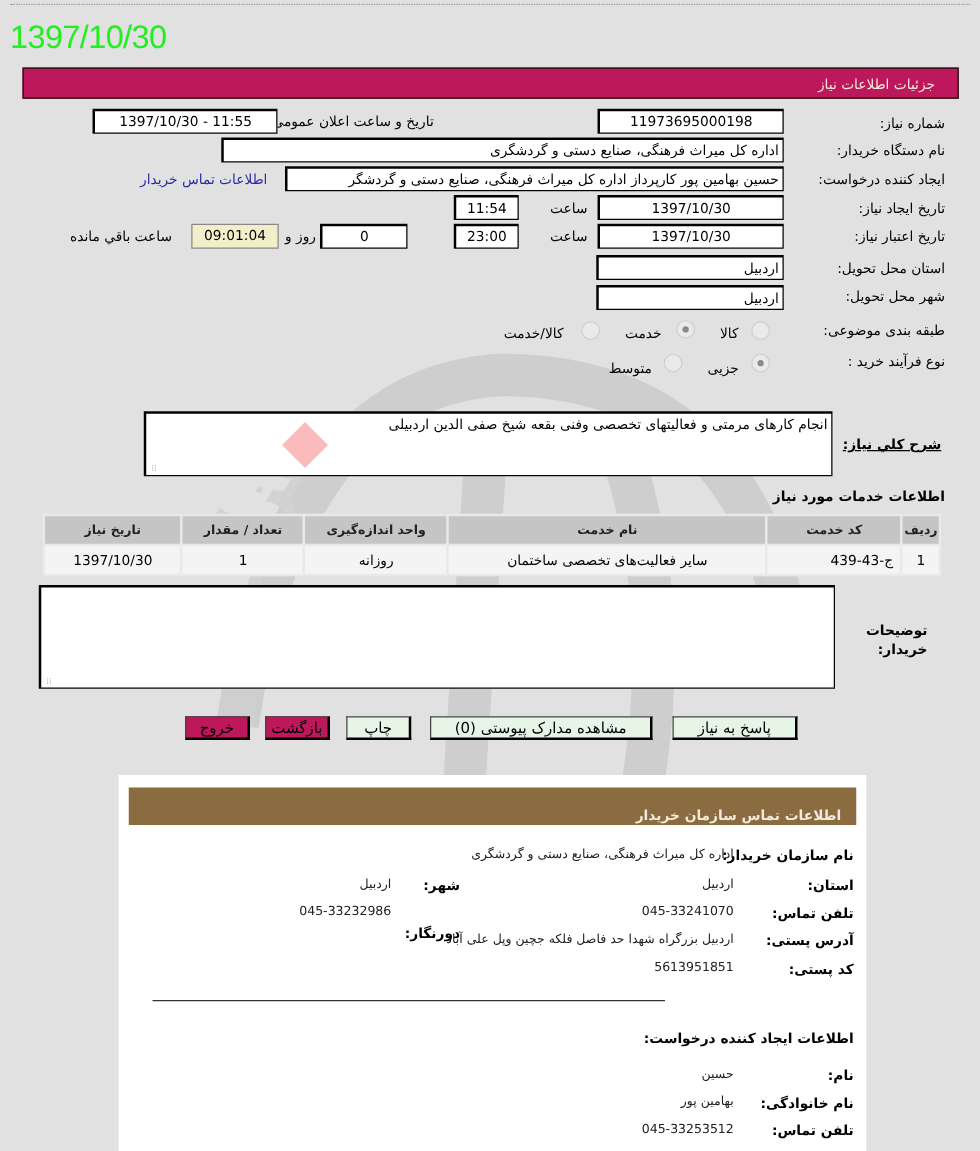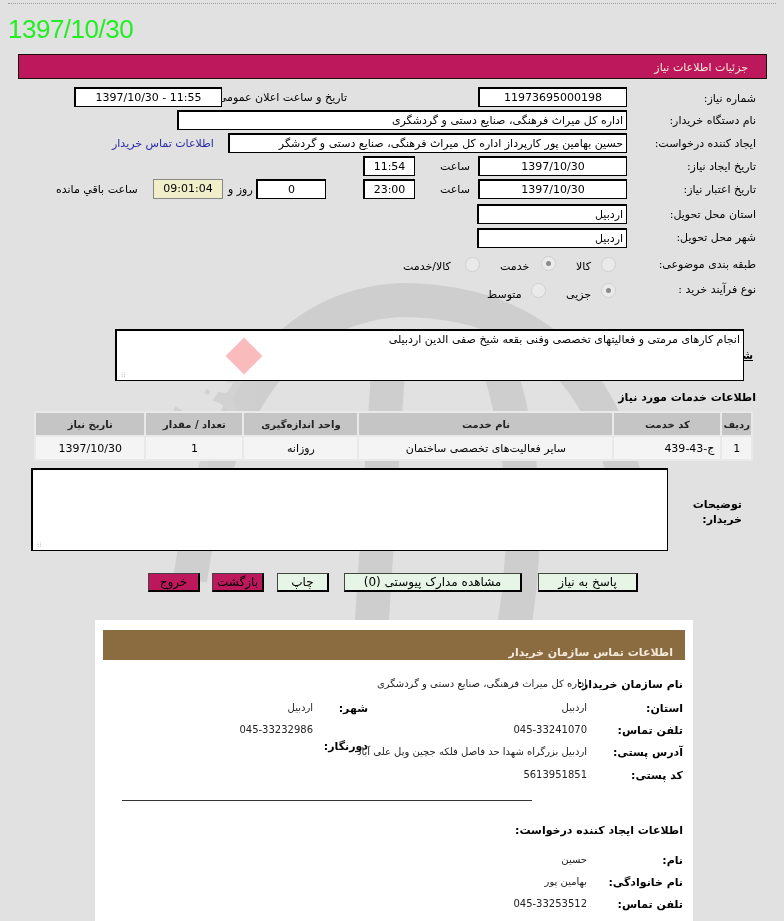--- a/index.html
+++ b/index.html
@@ -123,21 +123,21 @@
 <span class="radio" style="left:465px; top:257px;"></span>
 <span class="rlbl" style="left:403px; top:260px;">کالا/خدمت</span>
 
 <span class="lbl" style="right:28px; top:283px; z-index:2;">نوع فرآیند خرید :</span>
 <span class="radio sel" style="left:601px; top:283px;"></span>
 <span class="rlbl" style="left:566px; top:288px;">جزیی</span>
 <span class="radio" style="left:531px; top:283px;"></span>
 <span class="rlbl" style="left:487px; top:288px;">متوسط</span>
 
 <span class="bold-lbl" style="right:31px; top:349px; z-index:2;text-decoration:underline;">شرح کلي نياز:</span>
-<div class="textarea" style="left:115px; top:329px; width:629px; height:52px;">
+<div class="textarea" style="left:115px; top:329px; width:551px; height:52px;">
   <span>انجام کارهای مرمتی و فعالیتهای تخصصی وفنی بقعه شیخ صفی الدین اردبیلی</span>
   <span class="grip">⁝⁝</span>
 </div>
 <div class="pink-diamond"></div>
 
 <span class="bold-lbl" style="right:28px; top:391px; z-index:2;">اطلاعات خدمات مورد نیاز</span>
 
 <table class="svc">
   <thead>
     <tr>

